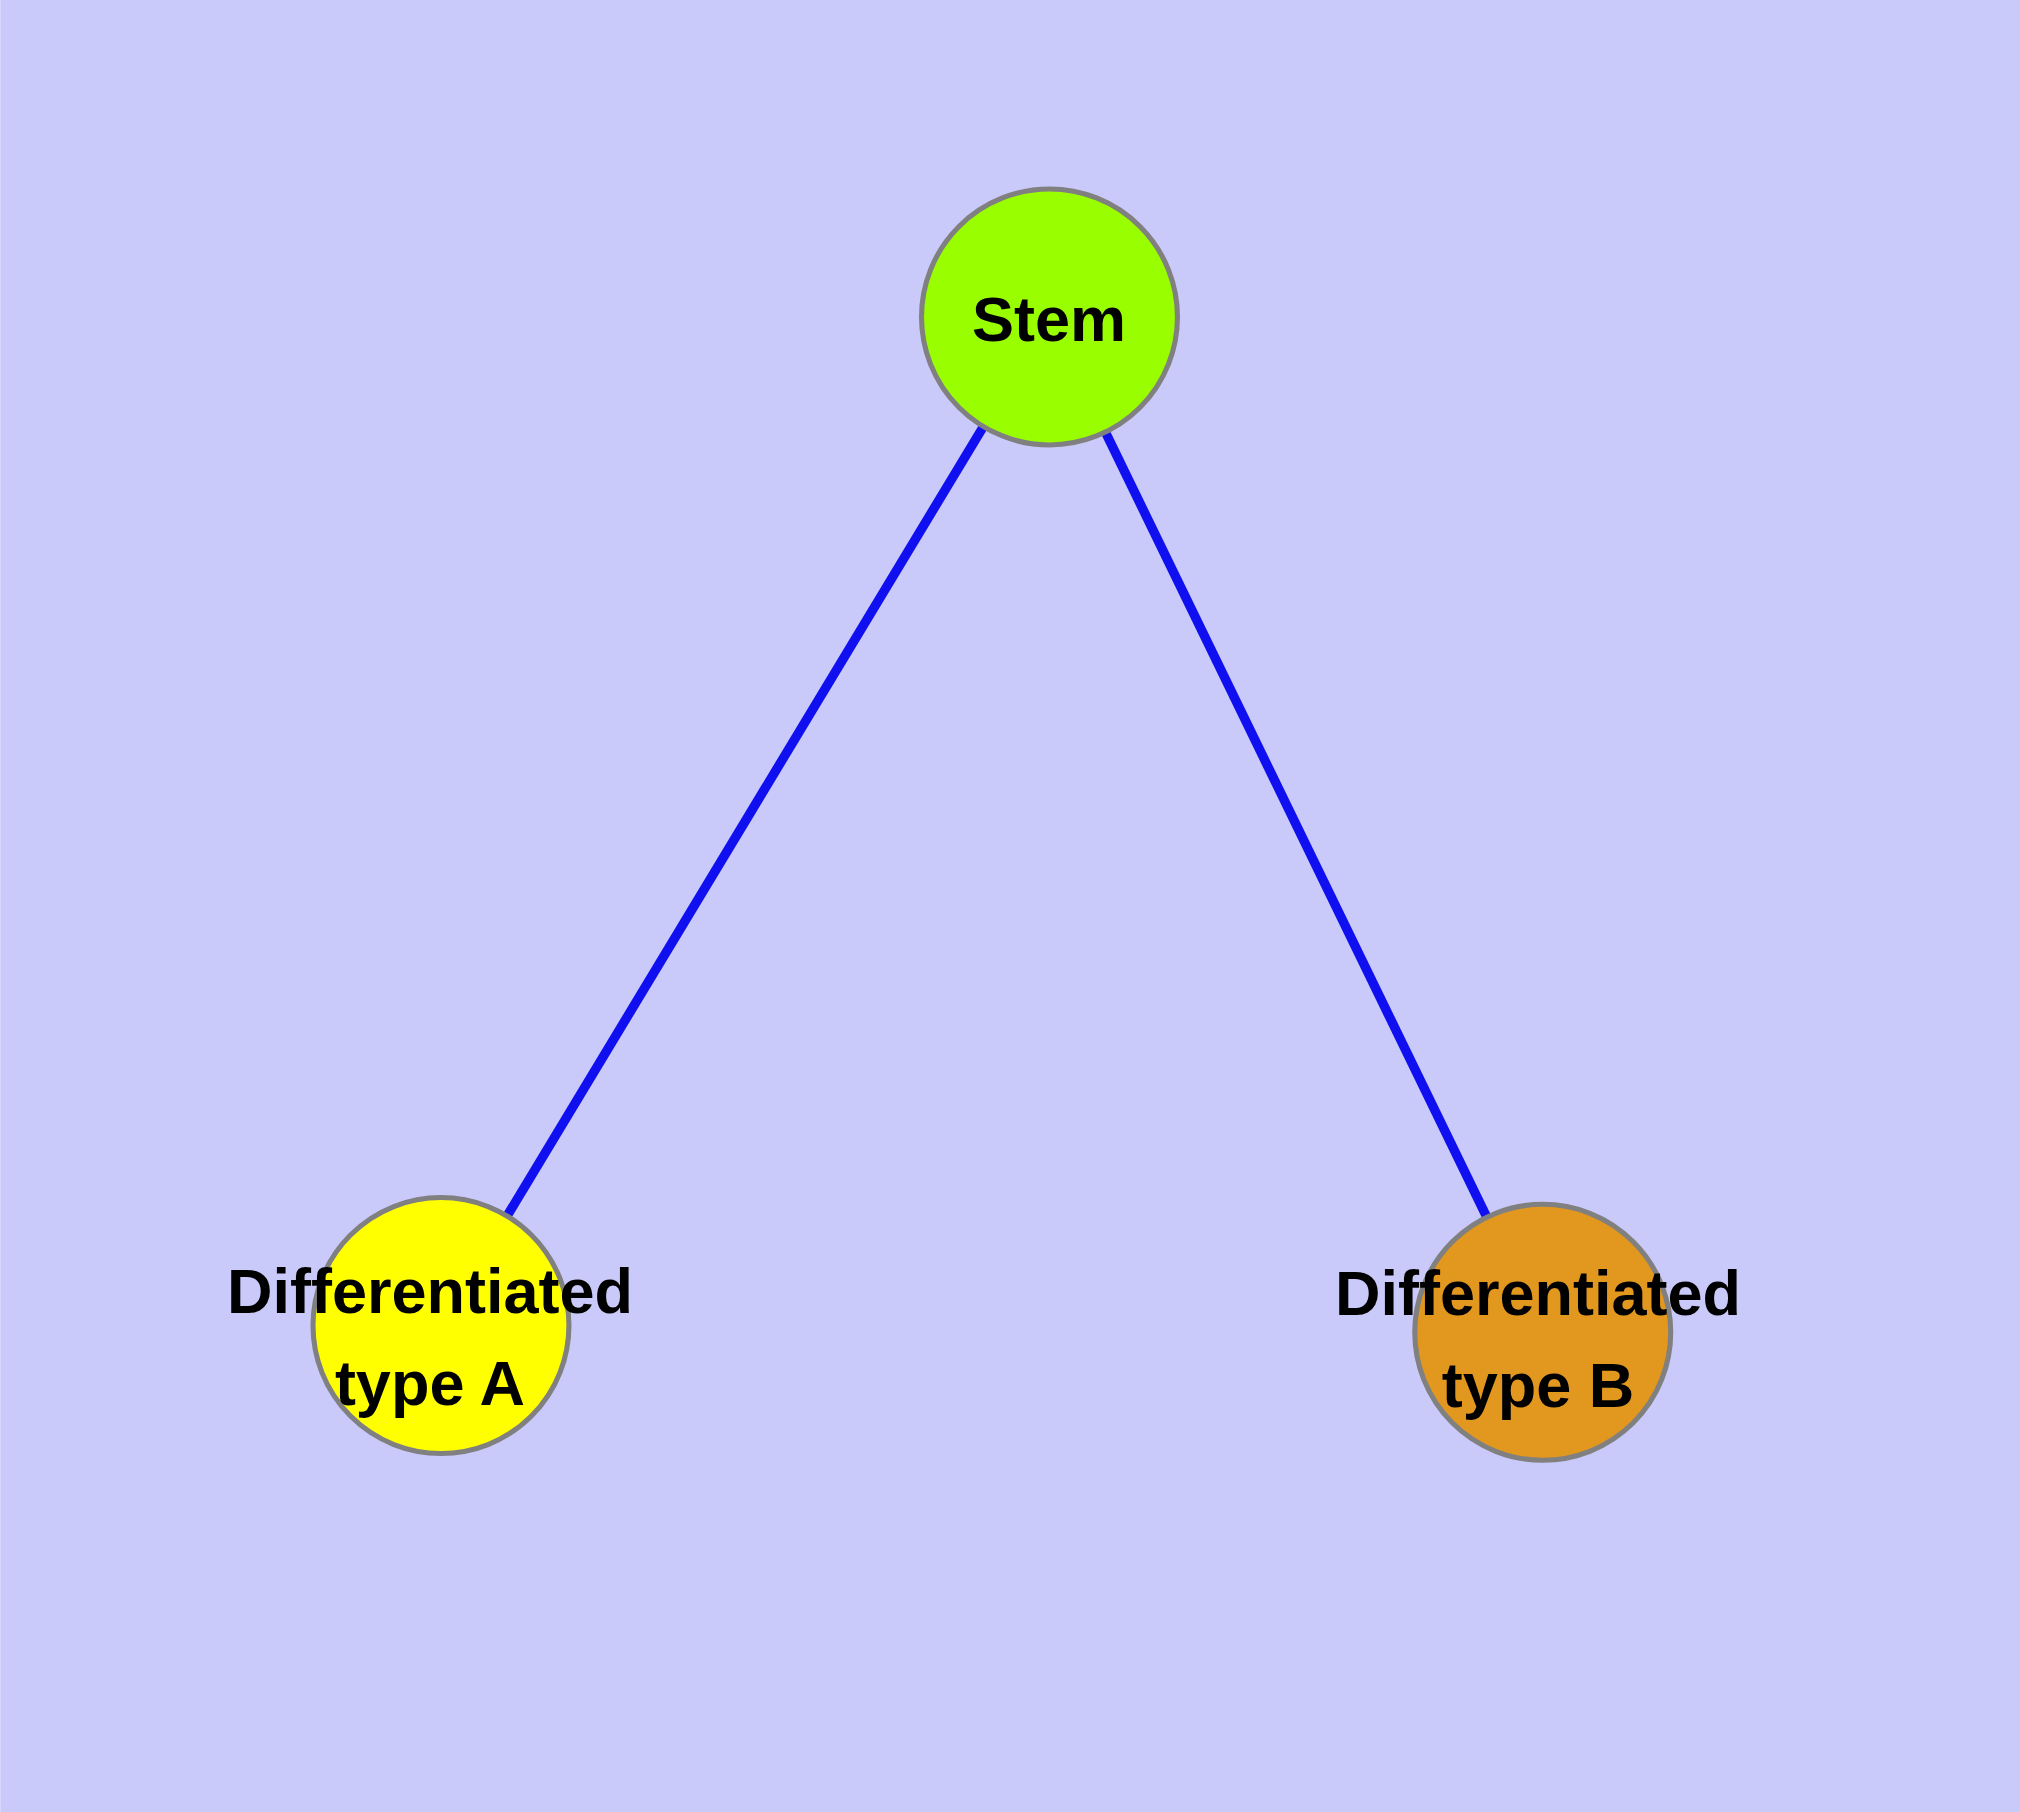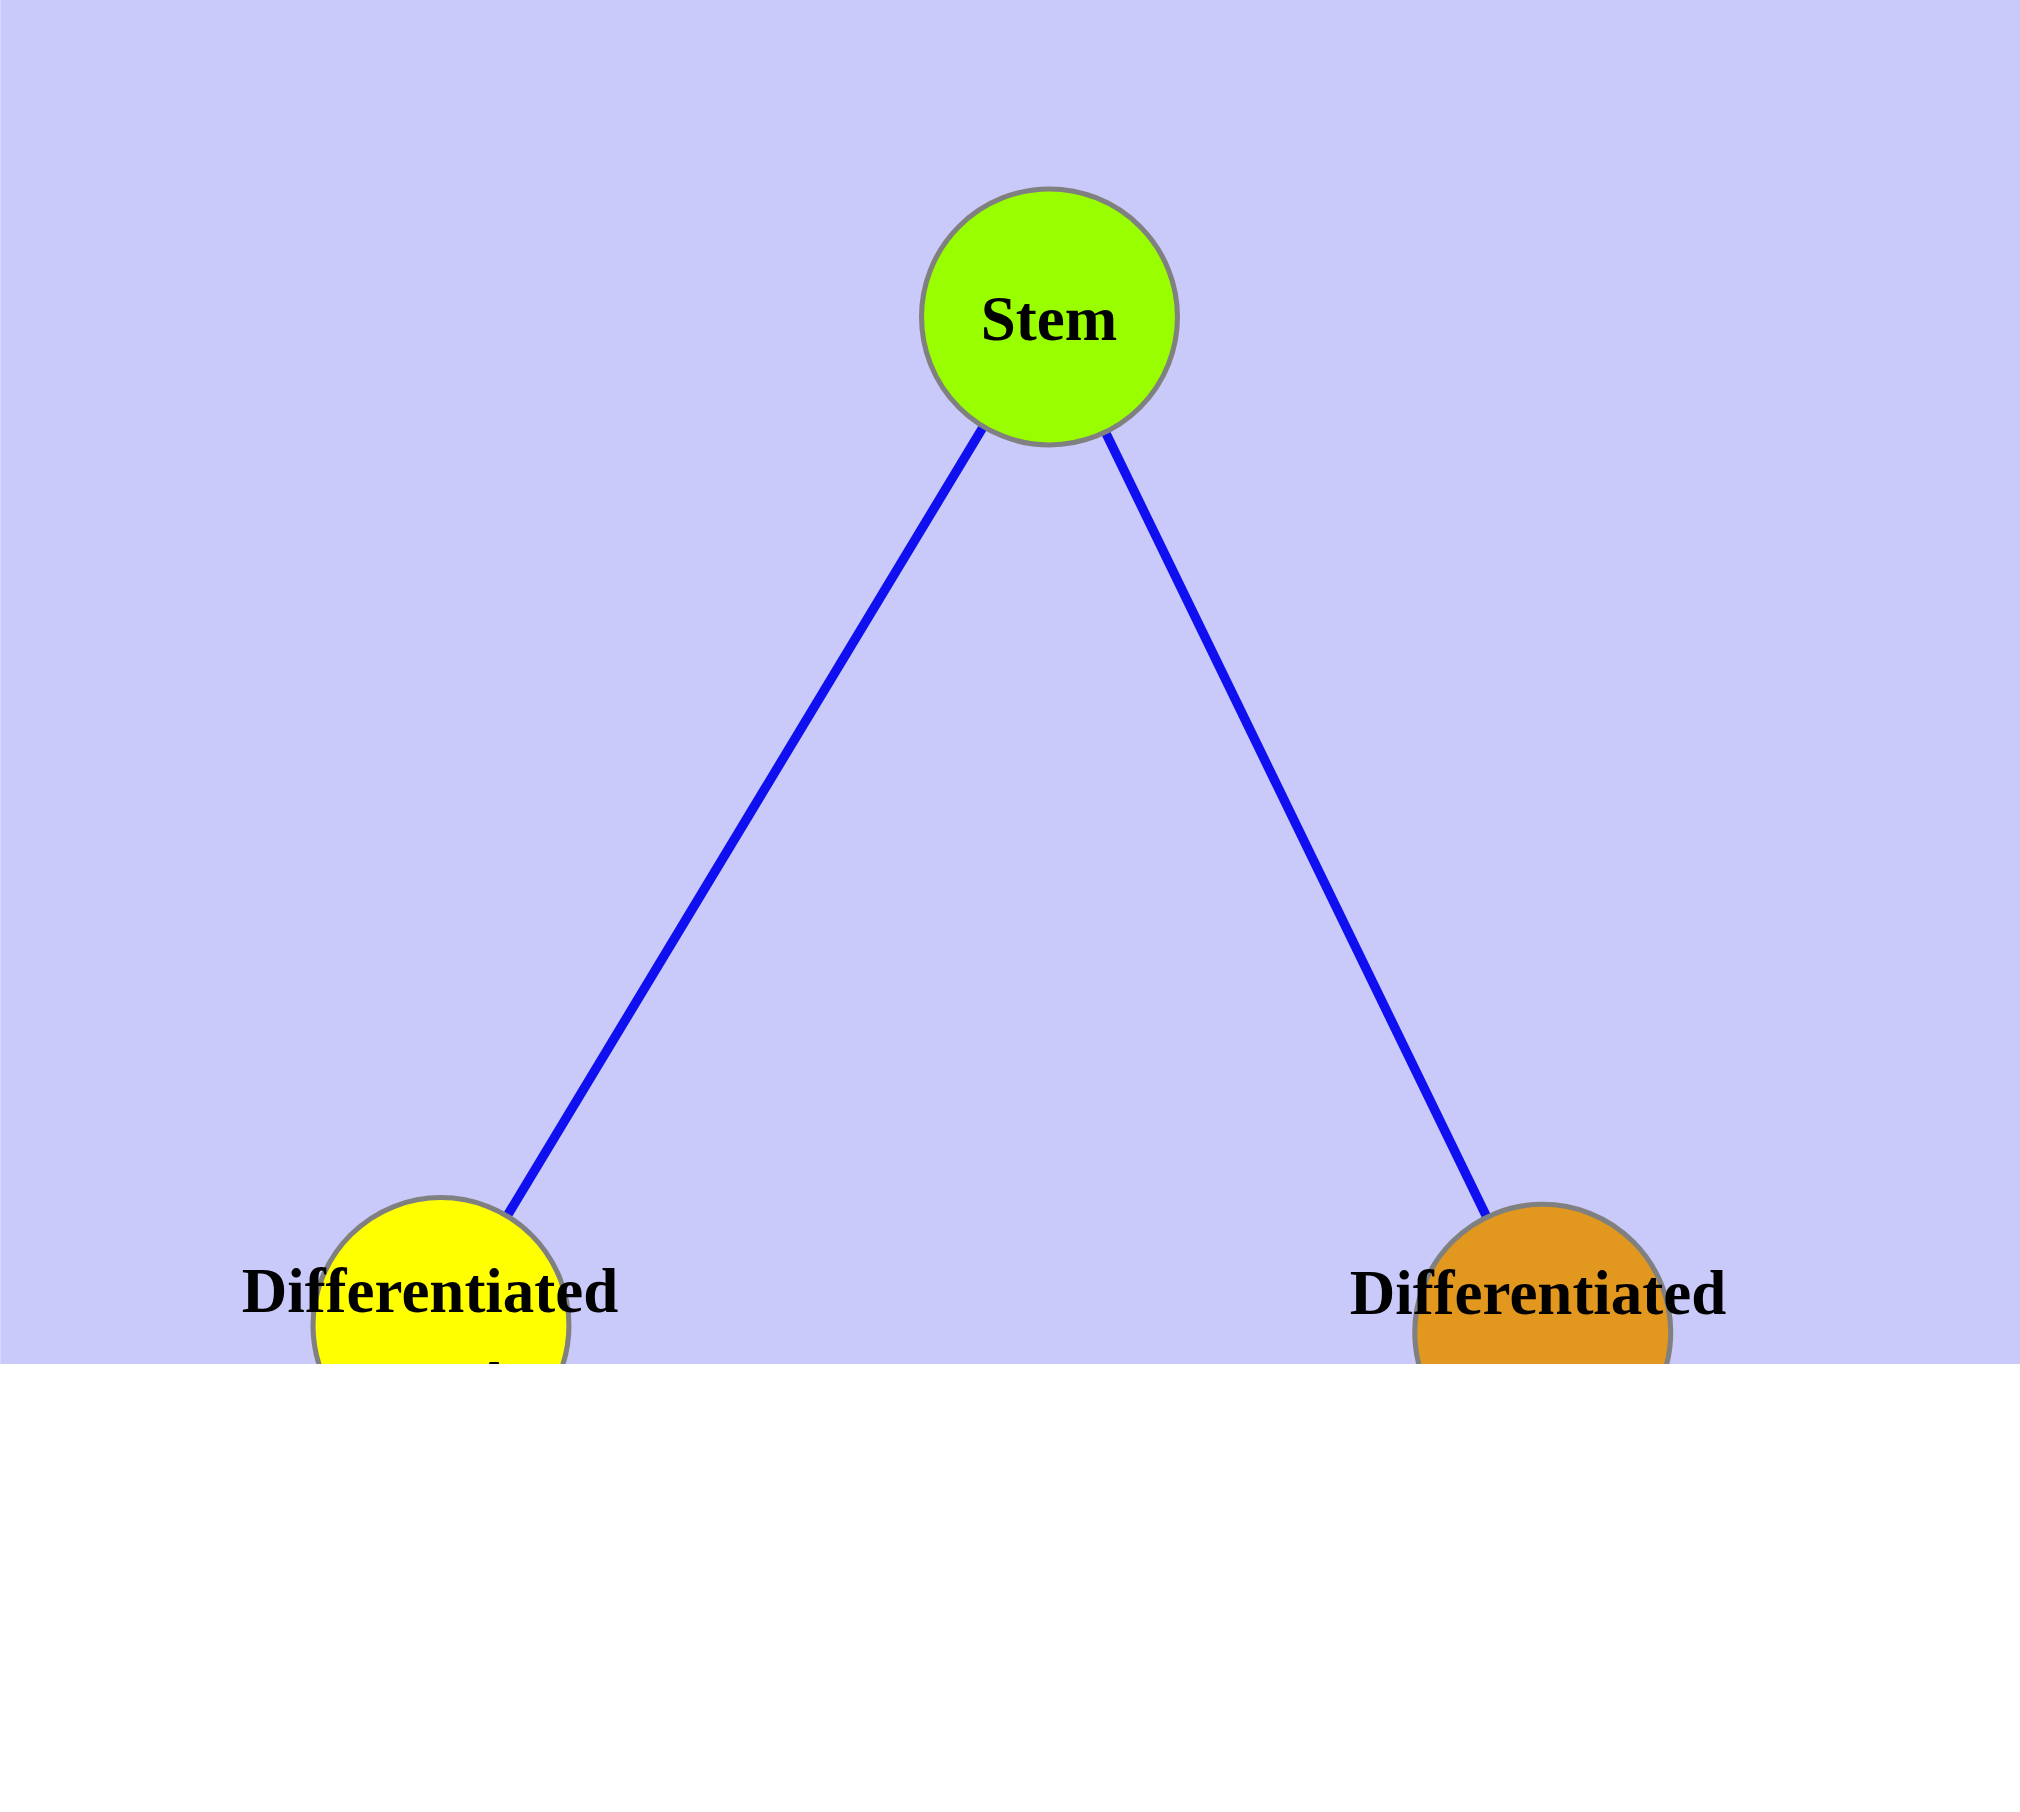--- a/index.html
+++ b/index.html
@@ -2,23 +2,23 @@
 <html style="font-size:13.6px"><head>
 <meta charset="utf-8">
 <style>
   html, body {
     margin: 0;
     padding: 0;
   }
   .canvas {
     position: relative;
     width: 2021px;
-    height: 1364px;
+    height: 1812px;
     overflow: hidden;
-    font-family: Liberation Serif, serif;
+    font-family: Liberation Sans, sans-serif;
   }
   .canvas svg {
     position: absolute;
     left: 0;
     top: 0;
     width: 2021px;
     height: 1812px;
     display: block;
   }
   .edge {

